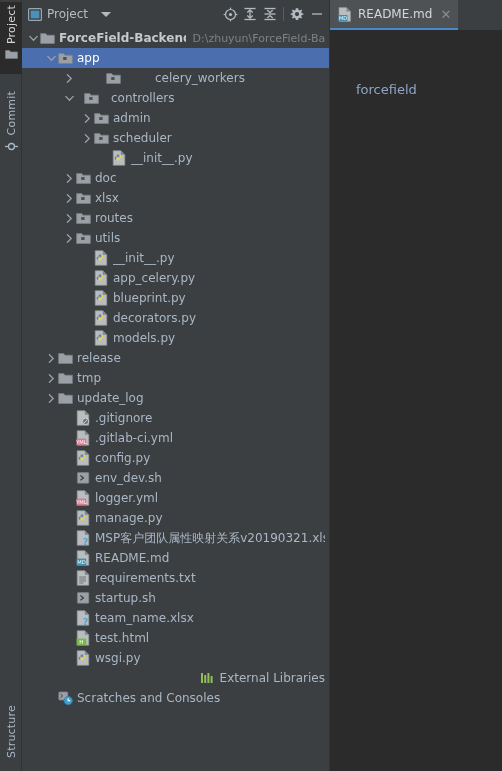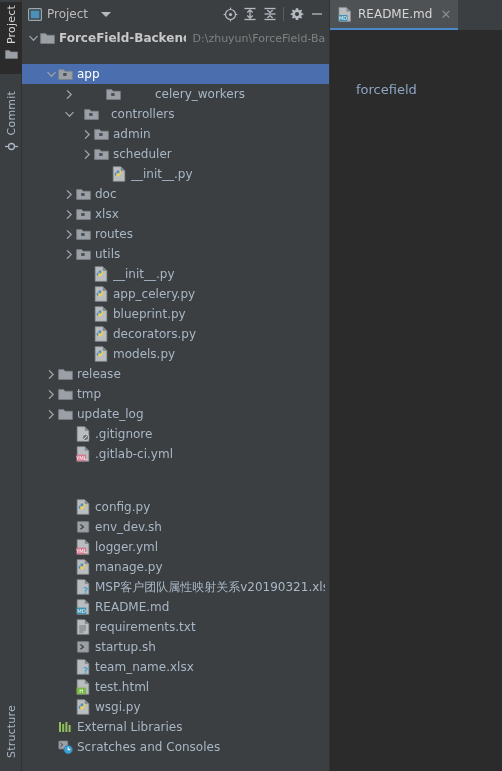--- a/index.html
+++ b/index.html
@@ -59,21 +59,21 @@
             justify-content: center; cursor: default; }
   .tb-sep { width: 1px; height: 14px; background: #5a5d5f; margin: 0 3px; }
 
   
   .tree { position: relative; height: 743px; overflow: hidden; background: #3c3f41; }
   .row {
     height: 20px; display: flex; align-items: center;
     font-size: 12px; color: #a9b7c6; white-space: nowrap;
     padding-right: 4px; cursor: default;
   }
-  .row.selected { background: #4b6eaf; color: #ffffff; margin-top: 16px; }
+  .row.selected { background: #4b6eaf; color: #ffffff; }
   .arrow { width: 11px; height: 20px; display: flex; align-items: center;
            justify-content: center; flex: 0 0 11px; }
   .arrow.empty { visibility: hidden; }
   .ico { width: 16px; height: 16px; flex: 0 0 16px; margin-right: 4px;
          display: flex; align-items: center; justify-content: center; }
   .label { overflow: hidden; text-overflow: clip; }
   .label.bold { font-weight: bold; color: #c8c8c8; }
   .row.selected .label { color: #ffffff; }
   .path { color: #808080; font-size: 11px; margin-left: 7px;
           overflow: hidden; white-space: nowrap; }
@@ -461,21 +461,21 @@
           <span class="ico">
             <svg width="15" height="16" viewBox="0 0 15 16">
     <path d="M1.2 0.7h7.6l4 4v10.6H1.2z" fill="#b9bdc0" stroke="#8a8f93" stroke-width="0.7"></path>
     <path d="M8.8 0.7v4h4z" fill="#7f8488"></path>
     <rect x="0.6" y="8.6" width="9.6" height="6.6" fill="#d47b8f"></rect>
     <text x="5.4" y="13.7" font-size="5.2" fill="#ffffff" text-anchor="middle" font-family="DejaVu Sans, sans-serif">YML</text>
   </svg>
           </span>
           <span class="label">.gitlab-ci.yml</span>
         </div>
-        <div class="row" style="padding-left: 42px; margin-top: 33px;">
+        <div class="row" style="padding-left: 42px;">
           <span class="arrow empty"></span>
           <span class="ico">
             <svg width="15" height="16" viewBox="0 0 15 16">
       <path d="M1.2 0.7h7.6l4 4v10.6H1.2z" fill="#b9bdc0" stroke="#8a8f93" stroke-width="0.7"></path>
       <path d="M8.8 0.7v4h4z" fill="#7f8488"></path>
       <path d="M3.2 10.4c0-2 .6-2.6 2.4-2.6h1.6c1 0 1.7-.6 1.7-1.6V5.2c0-1-.5-1.6-1.7-1.8-1.6-.2-3 .1-3 1.8v1.3h3.1v.5H3.4c-1.2 0-2.2.7-2.2 2.4s.9 2.5 2.1 2.5h.9v-1.5z" fill="#4b8bbe" transform="translate(2.0,2.4) scale(0.62)"></path>
       <path d="M9.6 5.9c0 2-.6 2.6-2.4 2.6H5.6c-1 0-1.7.6-1.7 1.6v1c0 1 .5 1.6 1.7 1.8 1.6.2 3-.1 3-1.8V9.8H5.5v-.5h3.9c1.2 0 2.2-.7 2.2-2.4S10.7 4.4 9.5 4.4h-.9v1.5z" fill="#ffd43b" transform="translate(2.0,2.4) scale(0.62)"></path>
             </svg>
           </span>
           <span class="label">config.py</span>
@@ -591,21 +591,21 @@
           <span class="ico">
             <svg width="15" height="16" viewBox="0 0 15 16">
       <path d="M1.2 0.7h7.6l4 4v10.6H1.2z" fill="#b9bdc0" stroke="#8a8f93" stroke-width="0.7"></path>
       <path d="M8.8 0.7v4h4z" fill="#7f8488"></path>
       <path d="M3.2 10.4c0-2 .6-2.6 2.4-2.6h1.6c1 0 1.7-.6 1.7-1.6V5.2c0-1-.5-1.6-1.7-1.8-1.6-.2-3 .1-3 1.8v1.3h3.1v.5H3.4c-1.2 0-2.2.7-2.2 2.4s.9 2.5 2.1 2.5h.9v-1.5z" fill="#4b8bbe" transform="translate(2.0,2.4) scale(0.62)"></path>
       <path d="M9.6 5.9c0 2-.6 2.6-2.4 2.6H5.6c-1 0-1.7.6-1.7 1.6v1c0 1 .5 1.6 1.7 1.8 1.6.2 3-.1 3-1.8V9.8H5.5v-.5h3.9c1.2 0 2.2-.7 2.2-2.4S10.7 4.4 9.5 4.4h-.9v1.5z" fill="#ffd43b" transform="translate(2.0,2.4) scale(0.62)"></path>
             </svg>
           </span>
           <span class="label">wsgi.py</span>
         </div>
-        <div class="row" style="padding-left: 24px;">
+        <div class="row" style="padding-left: 24px; justify-content: flex-end;">
           <span class="arrow empty"></span>
           <span class="ico">
             <svg width="15" height="14" viewBox="0 0 15 14">
       <rect x="1" y="2" width="2" height="10" fill="#8fbf5a"></rect>
       <rect x="4.2" y="4" width="2" height="8" fill="#8fbf5a"></rect>
       <rect x="7.4" y="2" width="2" height="10" fill="#8fbf5a"></rect>
       <rect x="10.6" y="5" width="2" height="7" fill="#8fbf5a"></rect>
             </svg>
           </span>
           <span class="label">External Libraries</span>

